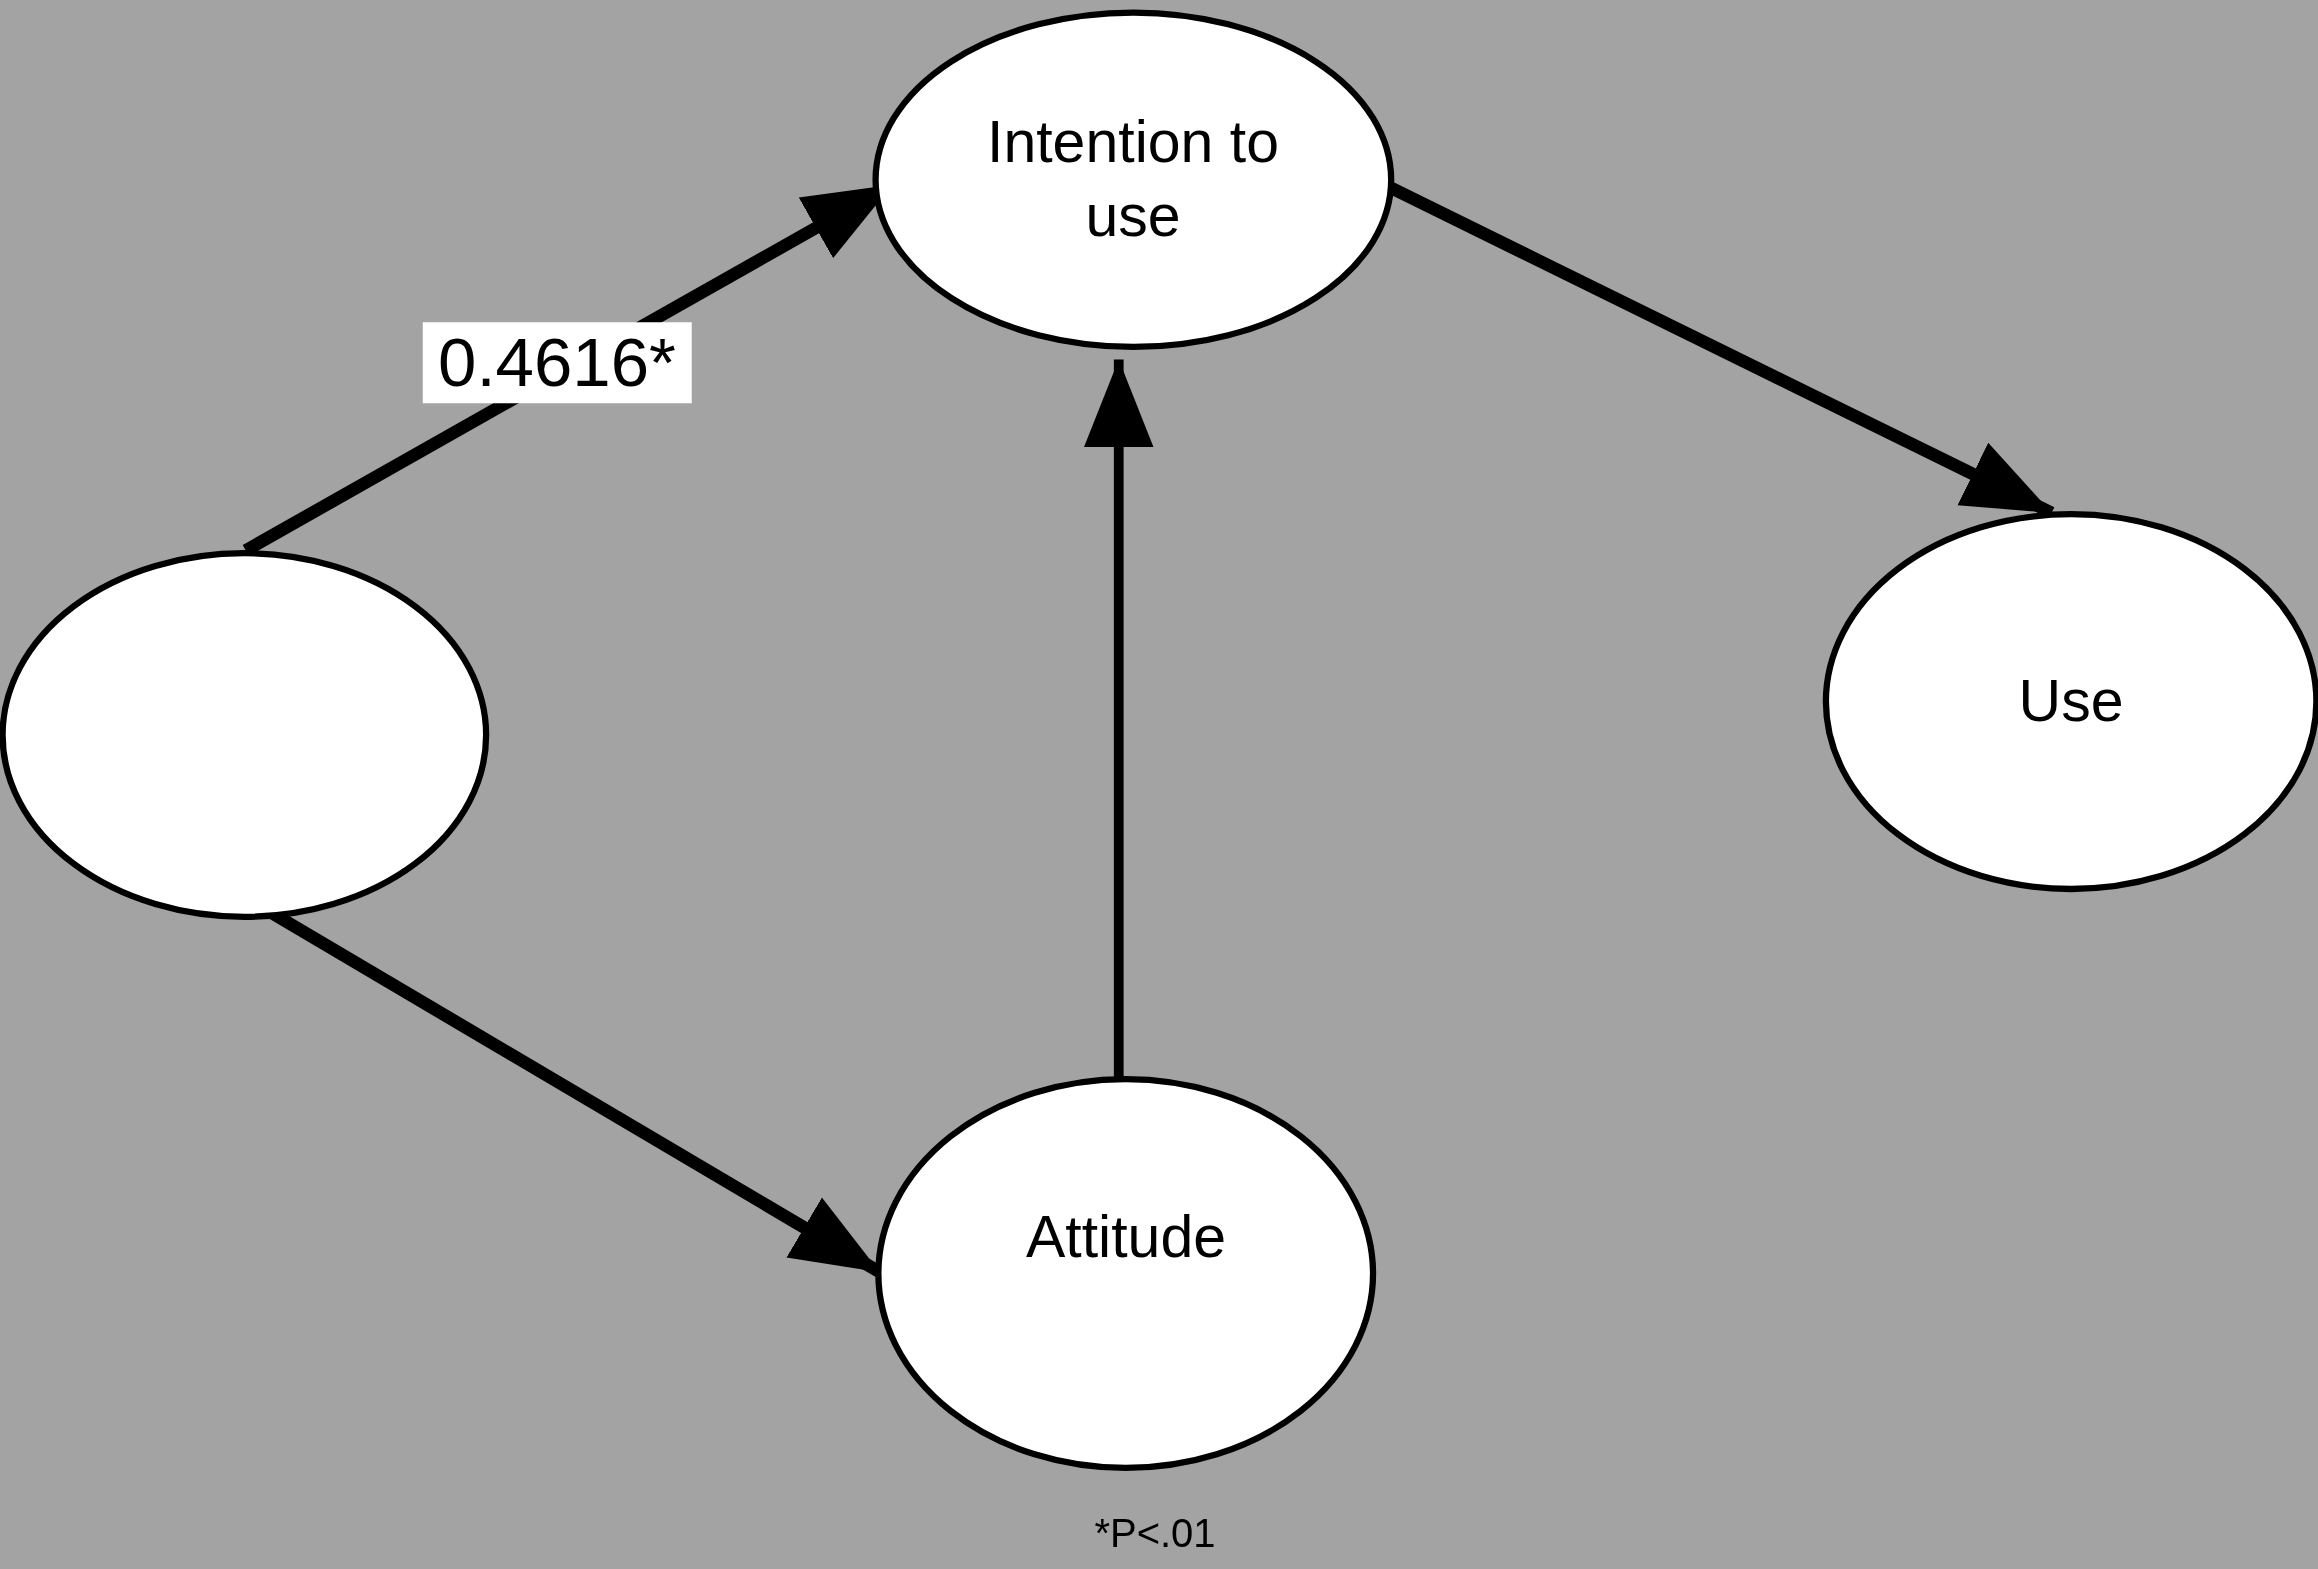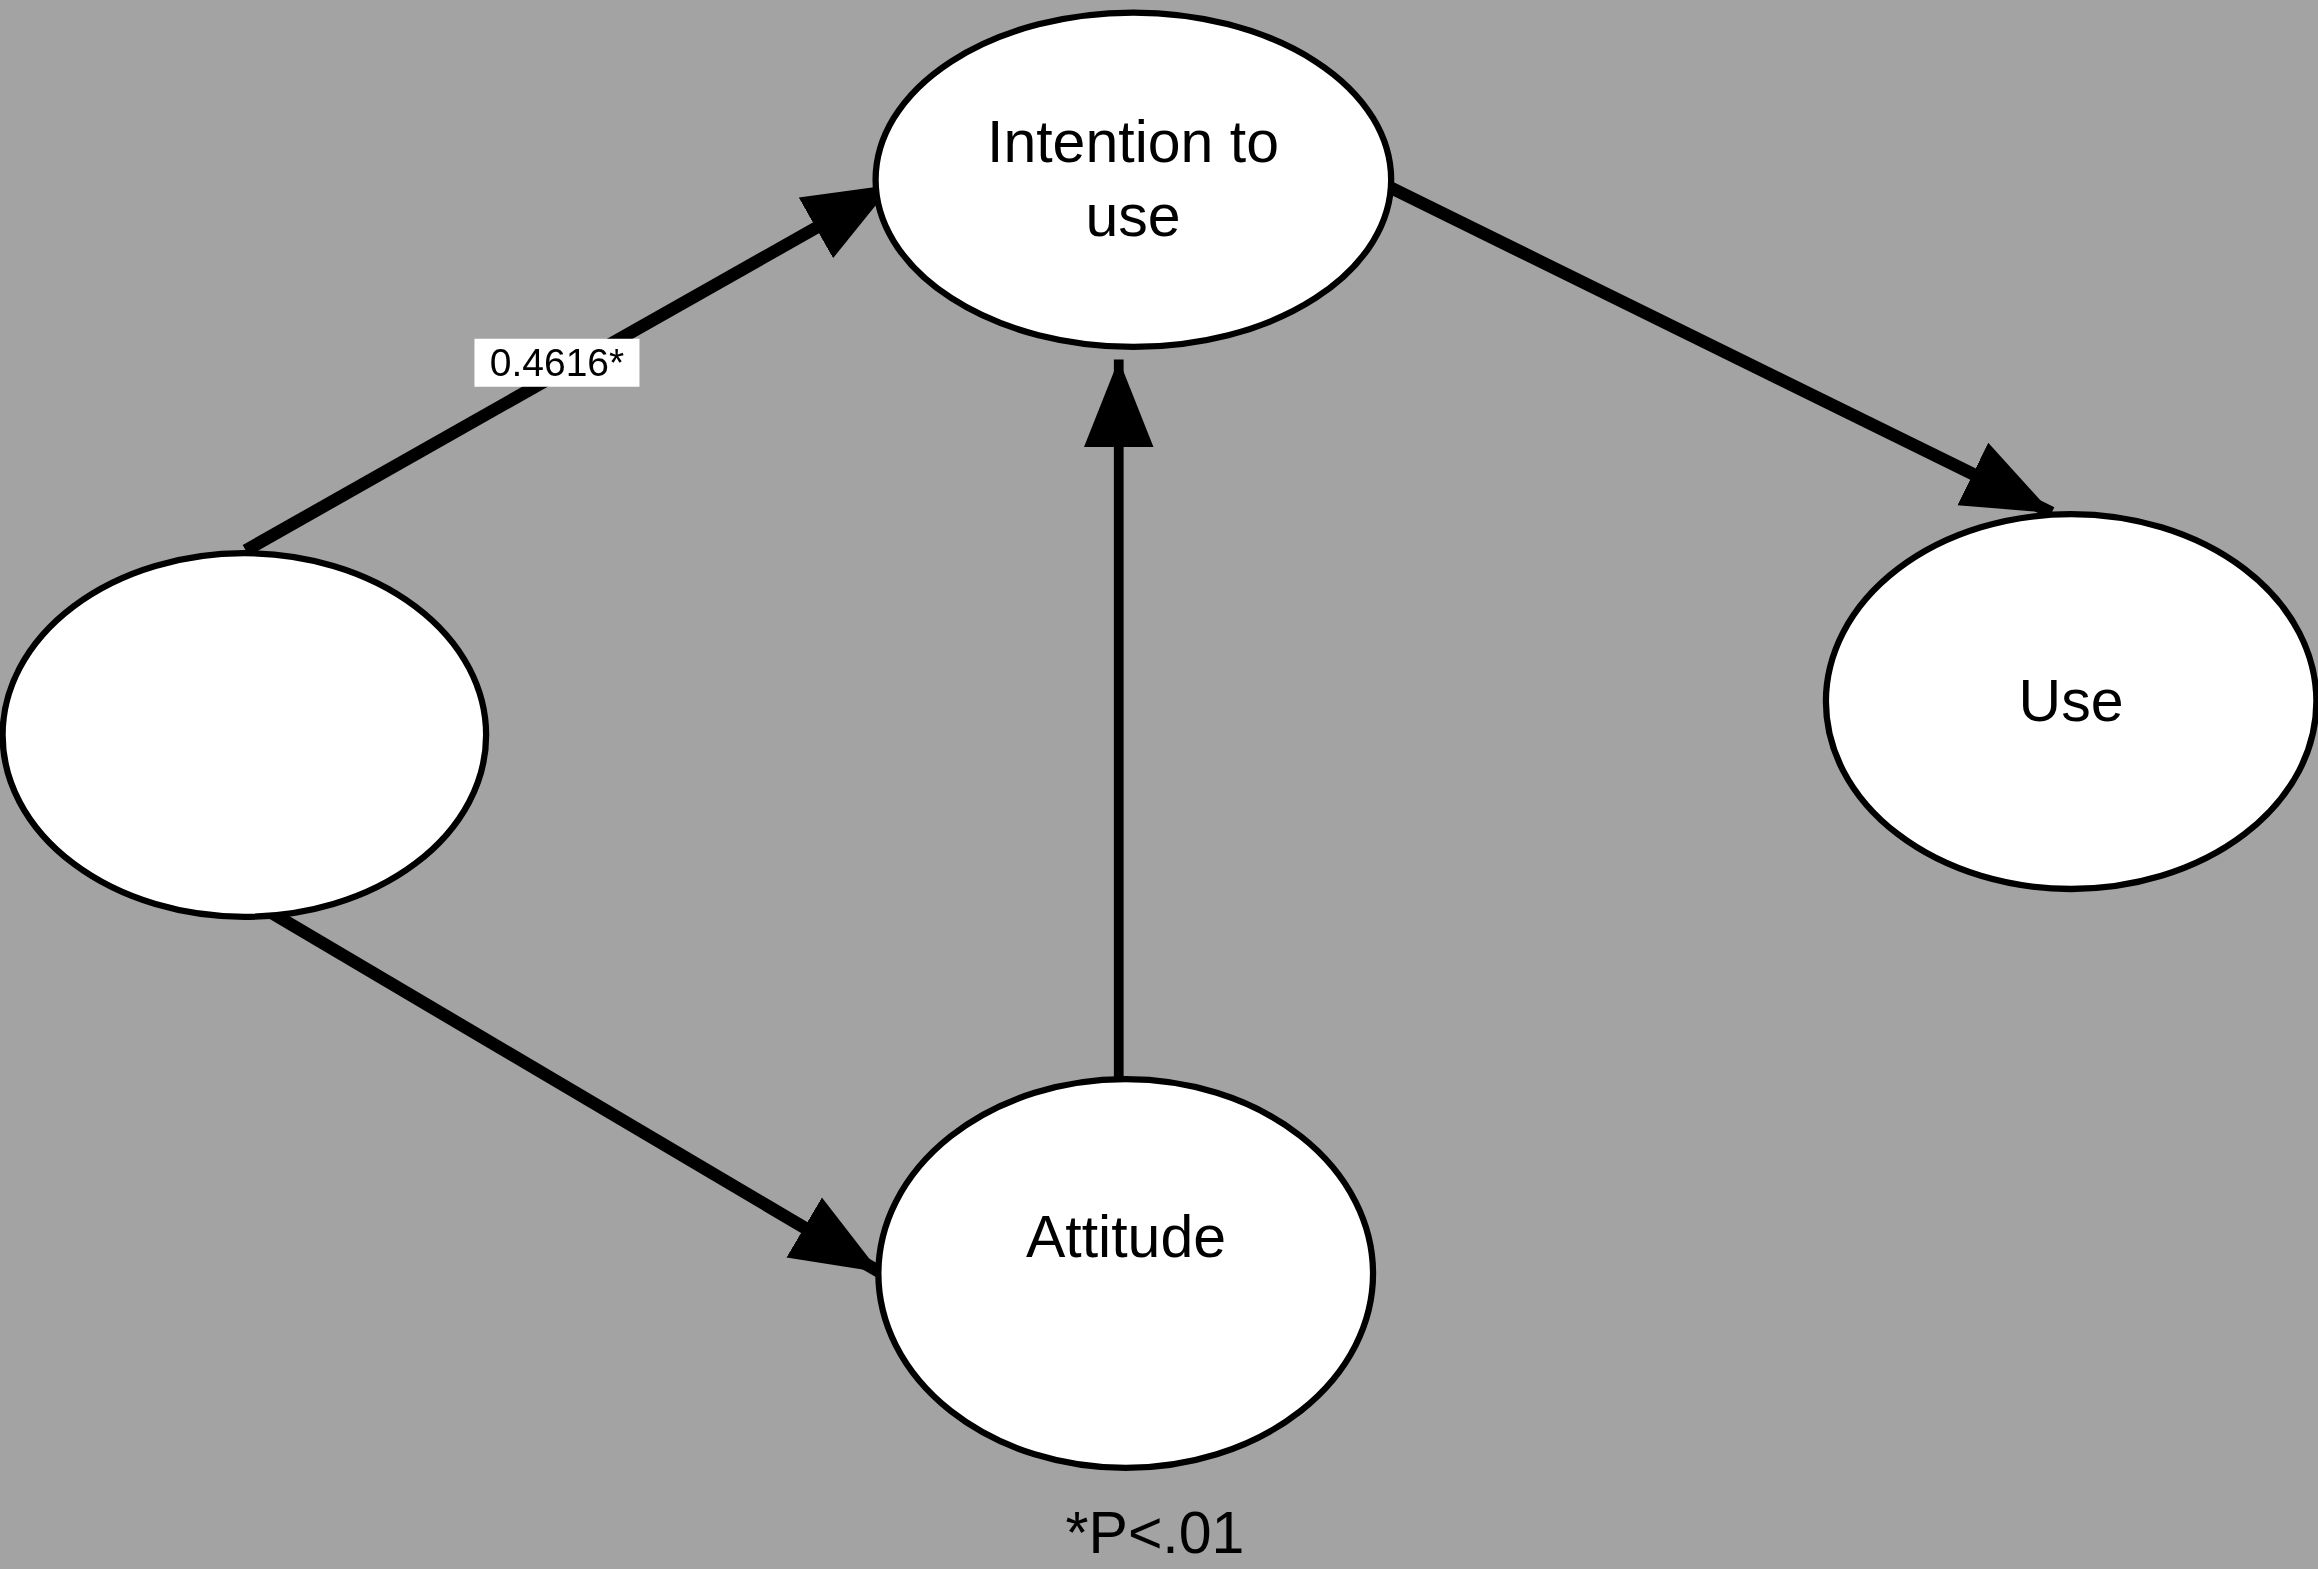--- a/index.html
+++ b/index.html
@@ -26,31 +26,31 @@
     transform: translate(-50%, -50%);
     text-align: center;
     font-size: 59px;
     line-height: 1.25;
     white-space: pre-line;
     color: #000000;
   }
   .edge-label {
     position: absolute;
     transform: translate(-50%, -50%);
-    font-size: 39px;
+    font-size: 69px;
     line-height: 1.1;
     background: #ffffff;
     padding: 2.8px 15.3px;
     white-space: nowrap;
     color: #000000;
   }
   .footnote {
     position: absolute;
     transform: translate(-50%, -50%);
-    font-size: 59px;
+    font-size: 40px;
     white-space: nowrap;
     color: #000000;
   }
 </style>
 </head>
 <body>
 
 <div class="canvas">
 
   <svg class="diagram-svg" width="2319" height="1569" viewBox="0 0 3327 2252">

